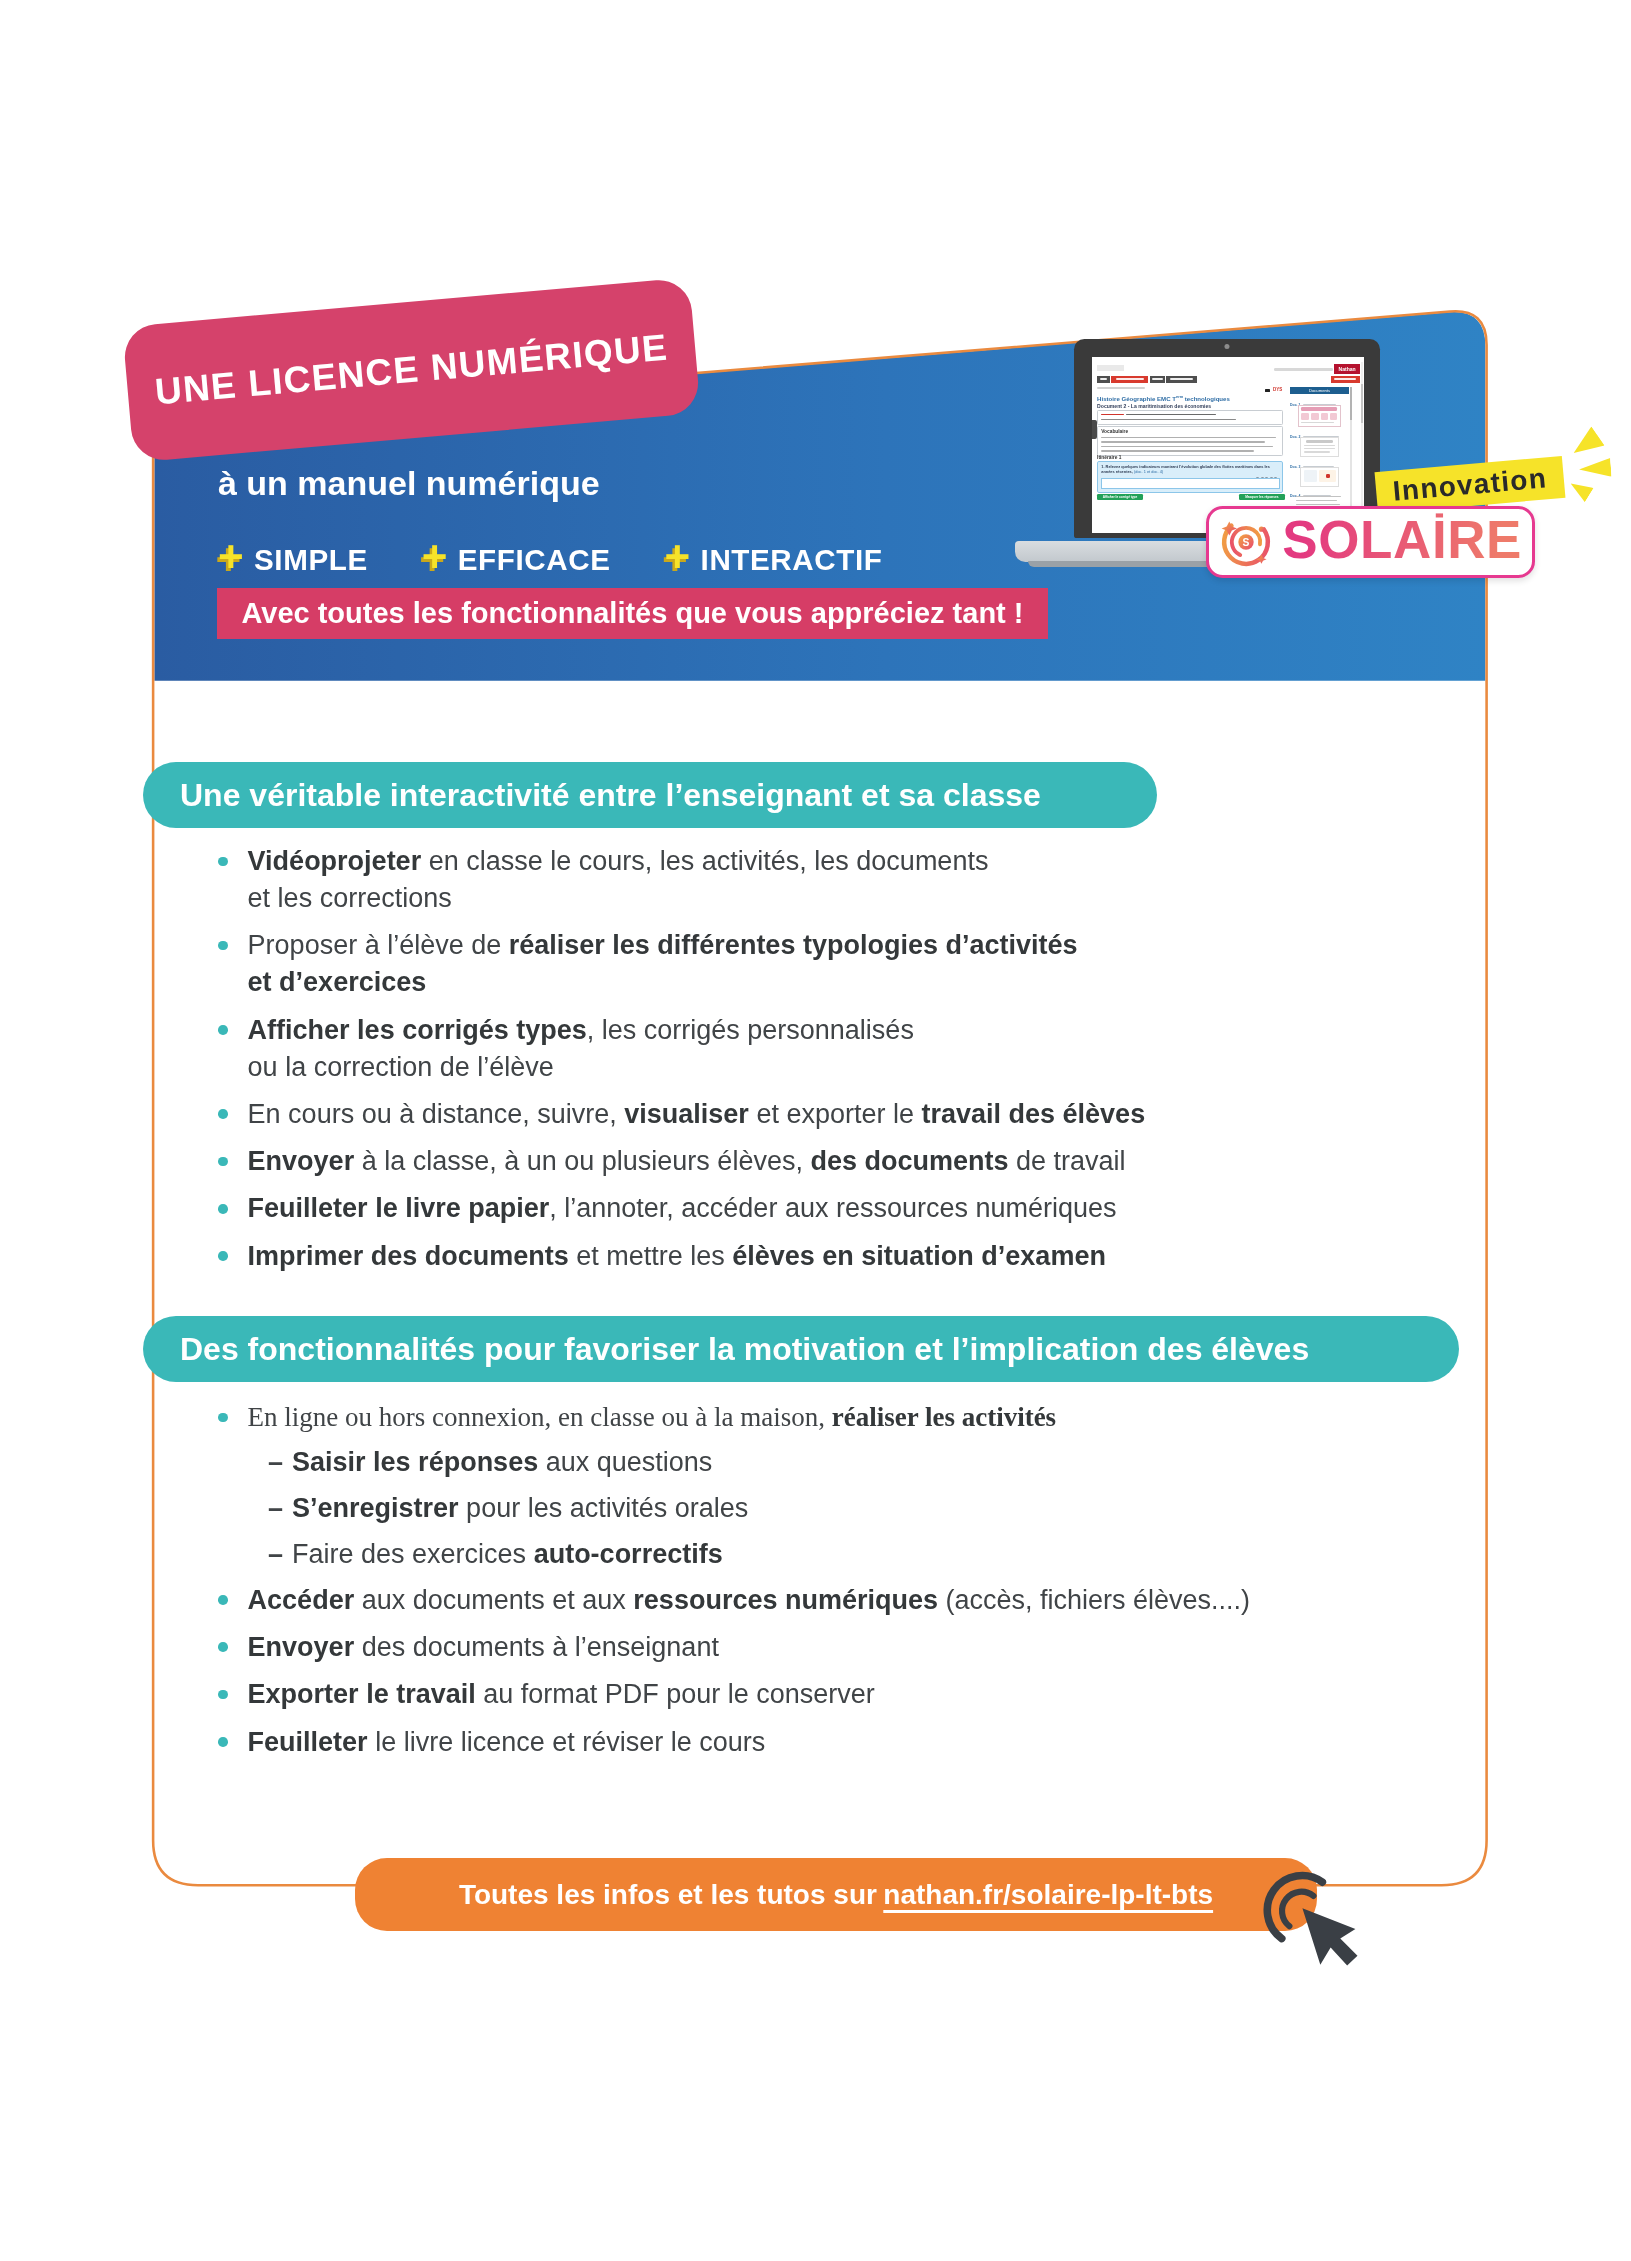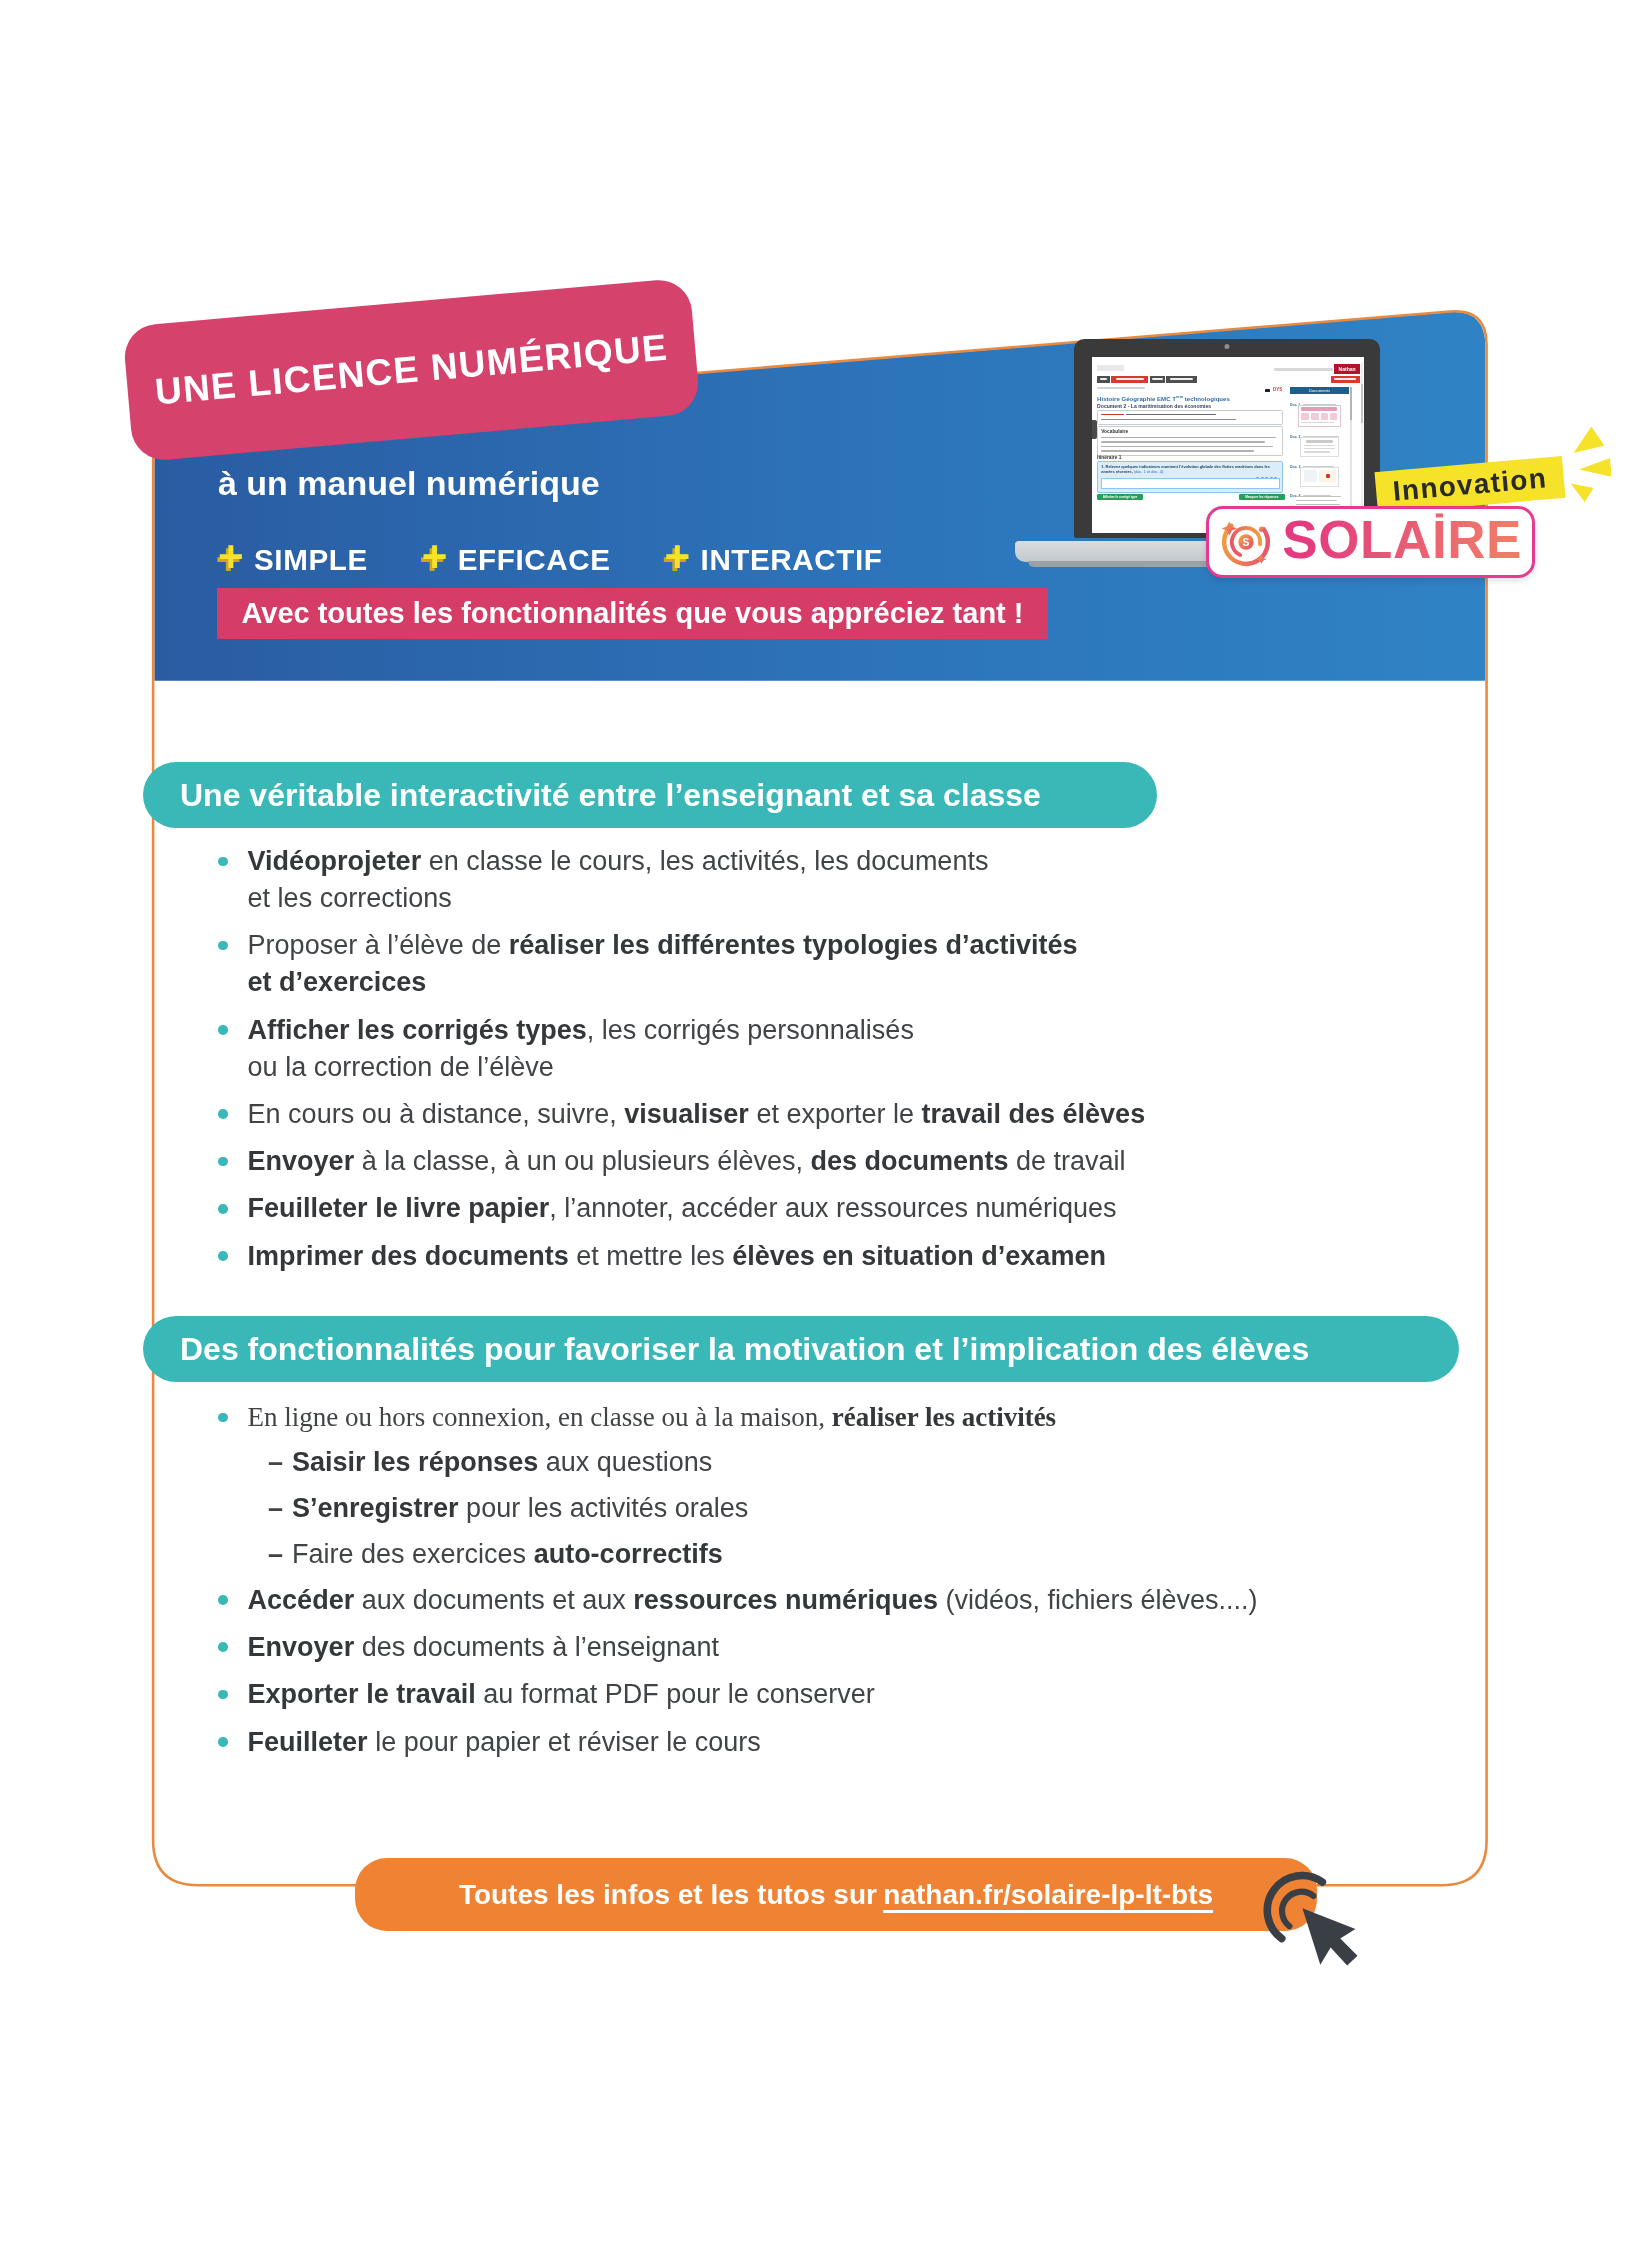--- a/index.html
+++ b/index.html
@@ -314,33 +314,33 @@
   <div class="blist list2">
       <div class="b-item has-subs">
         <span class="dot"></span>
         <div class="btext"><span>En ligne ou hors connexion, en classe ou à la maison, </span><span class="bb">réaliser les activités</span></div>
       </div>
       <div class="sub-item"><span class="dash">–</span><span class="bb">Saisir les réponses</span><span> aux questions</span></div>
       <div class="sub-item"><span class="dash">–</span><span class="bb">S’enregistrer</span><span> pour les activités orales</span></div>
       <div class="sub-item"><span class="dash">–</span><span>Faire des exercices </span><span class="bb">auto-correctifs</span></div>
       <div class="b-item">
         <span class="dot"></span>
-        <div class="btext"><span class="bb">Accéder</span><span> aux documents et aux </span><span class="bb">ressources numériques</span><span> (vidéos, fichiers élèves....)</span></div>
+        <div class="btext"><span class="bb">Accéder</span><span> aux documents et aux </span><span class="bb">ressources numériques</span><span> (accès, fichiers élèves....)</span></div>
       </div>
       <div class="b-item">
         <span class="dot"></span>
         <div class="btext"><span class="bb">Envoyer</span><span> des documents à l’enseignant</span></div>
       </div>
       <div class="b-item">
         <span class="dot"></span>
         <div class="btext"><span class="bb">Exporter le travail</span><span> au format PDF pour le conserver</span></div>
       </div>
       <div class="b-item">
         <span class="dot"></span>
-        <div class="btext"><span class="bb">Feuilleter</span><span> le pour papier et réviser le cours</span></div>
+        <div class="btext"><span class="bb">Feuilleter</span><span> le livre licence et réviser le cours</span></div>
       </div>
     </div>
 
   <div class="footer-pill">
     <span>Toutes les infos et les tutos sur</span>
     <span class="lnk">nathan.fr/solaire-lp-lt-bts</span>
   </div>
 
   <svg class="cursor-svg" viewBox="0 0 170 170">
     <path d="M95 22 A44 44 0 1 0 36 104" fill="none" stroke="#3a3f45" stroke-width="11" stroke-linecap="round"></path>

